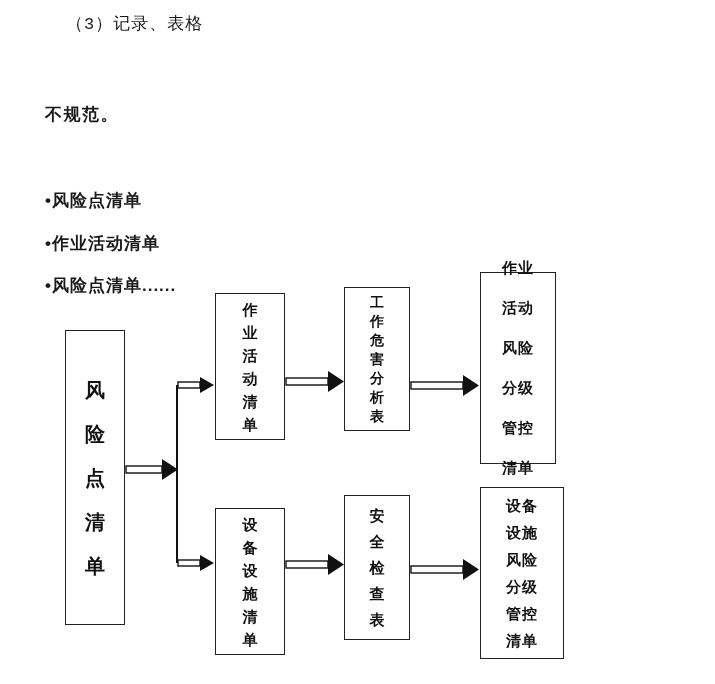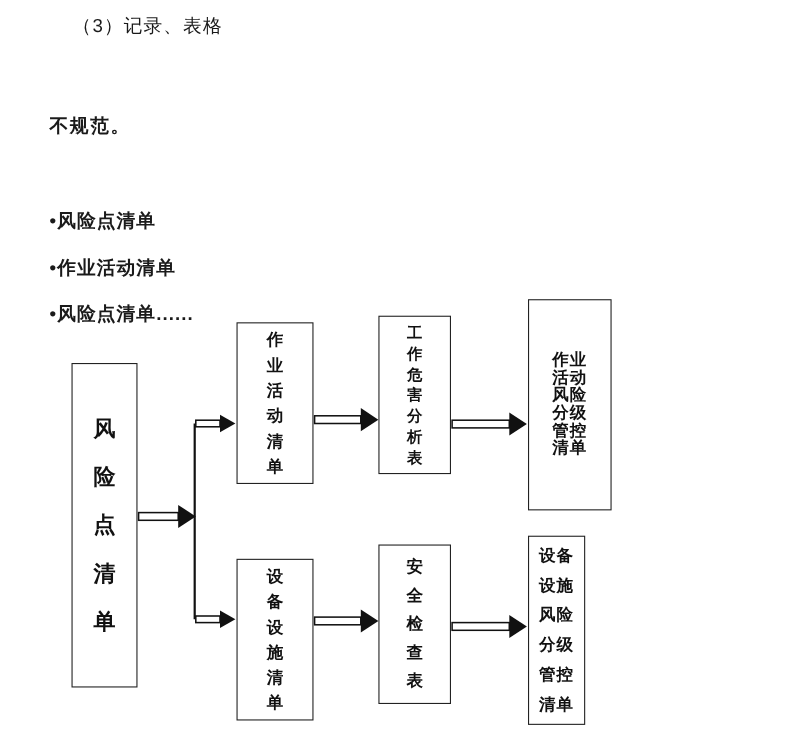--- a/index.html
+++ b/index.html
@@ -8,21 +8,21 @@
     width:715px;height:684px;
     background:#ffffff;
     font-family:"Liberation Sans",sans-serif;
     color:#1a1a1a;
     overflow:hidden;
     border-bottom:1px solid #d8d8d8;
   }
   .txt{position:absolute;white-space:nowrap;}
   .heading{
     left:66px;top:12px;
-    font-family:Liberation Sans, sans-serif;
+    font-family:Liberation Mono, monospace;
     font-size:17px;font-weight:500;letter-spacing:1px;
   }
   .para{font-size:17px;font-weight:700;letter-spacing:1.5px;}
   .para1{left:45px;top:58px;}
   .para2{left:45px;top:103px;}
   .bullet{font-size:17px;font-weight:700;letter-spacing:1px;margin-top:44px;}
   .bullet1{left:45px;top:145px;}
   .bullet2{left:45px;top:188px;}
   .bullet3{left:45px;top:230px;}
 
@@ -38,26 +38,26 @@
     text-align:center;
     font-weight:700;color:#111;
   }
   .box-risk{left:65px;top:330px;width:60px;height:295px;}
   .box-risk .box-label{font-size:20px;line-height:44px;}
   .box-activity{left:215px;top:293px;width:70px;height:147px;}
   .box-activity .box-label{font-size:15px;line-height:23px;}
   .box-hazard{left:344px;top:287px;width:66px;height:144px;}
   .box-hazard .box-label{font-size:14px;line-height:19px;}
   .box-act-risk{left:480px;top:272px;width:76px;height:192px;}
-  .box-act-risk .box-label{font-size:15px;line-height:16px;letter-spacing:1px;text-align:right;}
+  .box-act-risk .box-label{font-size:15px;line-height:40px;letter-spacing:1px;text-align:right;}
   .box-equip{left:215px;top:508px;width:70px;height:147px;}
   .box-equip .box-label{font-size:15px;line-height:23px;}
   .box-safety{left:344px;top:495px;width:66px;height:145px;}
   .box-safety .box-label{font-size:15px;line-height:26px;}
-  .box-equip-risk{left:480px;top:487px;width:52px;height:172px;}
+  .box-equip-risk{left:480px;top:487px;width:84px;height:172px;}
   .box-equip-risk .box-label{font-size:15px;line-height:27px;letter-spacing:1px;}
 
   #arrow-layer{position:absolute;left:0;top:0;pointer-events:none;}
   .shaft{fill:#ffffff;stroke:#111;stroke-width:1.4;}
   .head{fill:#111;stroke:none;}
   .connector{stroke:#111;stroke-width:2;fill:none;}
 </style>
 </head>
 <body>
 

